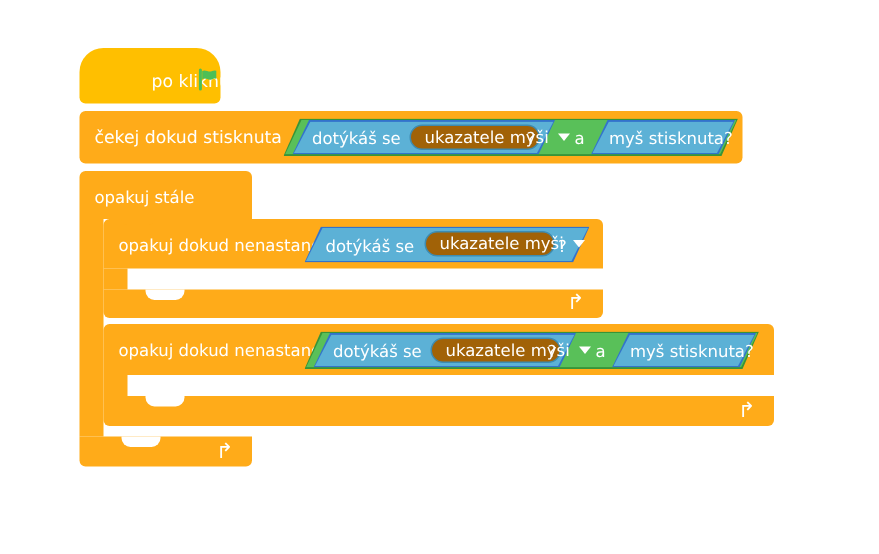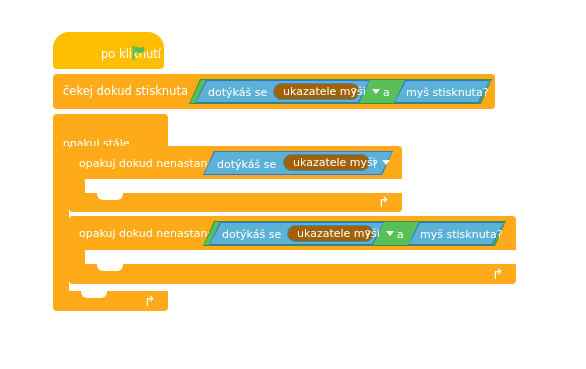--- a/index.html
+++ b/index.html
@@ -125,21 +125,21 @@
   }
 
   .lbl { position: absolute; color:#fff; font-size:11px; white-space:nowrap; }
 
   
   .flag { position:absolute; }
 </style>
 </head>
 <body>
 
-<div class="blk ctrl-hat hat" style="left:53px; top:32px; width:111px; height:37px;padding-left:48px;">
+<div class="blk ctrl-hat hat" style="left:53px; top:32px; width:94px; height:37px;padding-left:48px;">
   <span>po kliknutí na</span>
 </div>
 <span class="flag" style="left:131px; top:45px; width:16px; height:16px;">
   <svg width="16" height="16" viewBox="0 0 16 16">
     <path d="M2.6 1.6 L2.6 14.4" stroke="#4cbf56" stroke-width="2" stroke-linecap="round" fill="none"></path>
     <path d="M3.8 2.4 C6 1.1 8.2 3.6 10.4 2.4 C12 1.5 13.2 2.2 13.2 2.2 L13.2 7.6 C13.2 7.6 12 6.9 10.4 7.8 C8.2 9 6 6.5 3.8 7.8 Z" fill="#4cbf56"></path>
   </svg>
 </span>
 
 <div class="blk ctrl stack notch-top" style="left:53px; top:74px; width:442px; height:35px;">
@@ -157,21 +157,21 @@
   <span style="font-size:11px;">ukazatele myši</span>
   <span class="caret"></span>
 </div>
 <span class="lbl" style="left:351px; top:86px;">?</span>
 
 <div class="hex hex-outer sens-outline" style="left:394px; top:80px; width:96px; height:23px;"></div>
 <div class="hex hex-outer sens" style="left:395px; top:81px; width:94px; height:21px;"></div>
 <span class="lbl" style="left:406px; top:86px;">myš stisknuta?</span>
 
 <div class="blk ctrl c-head notch-top" style="left:53px; top:114px; width:115px; height:32px;">
-  <span class="lbl" style="left:10px; top:24px;">opakuj stále</span>
+  <span class="lbl" style="left:10px; top:12px;">opakuj stále</span>
 </div>
 
 <div class="blk ctrl c-spine" style="left:53px; top:146px; width:16px; height:145px;"></div>
 
 <div class="blk ctrl c-foot" style="left:53px; top:291px; width:115px; height:20px;">
   <span class="loop-arrow" style="right:12px; top:3px;">↰</span>
 </div>
 <div class="mouth-bump" style="left:81px; top:291px;"></div>
 
 <div class="blk ctrl c-head notch-top" style="left:69px; top:146px; width:333px; height:33px;">

